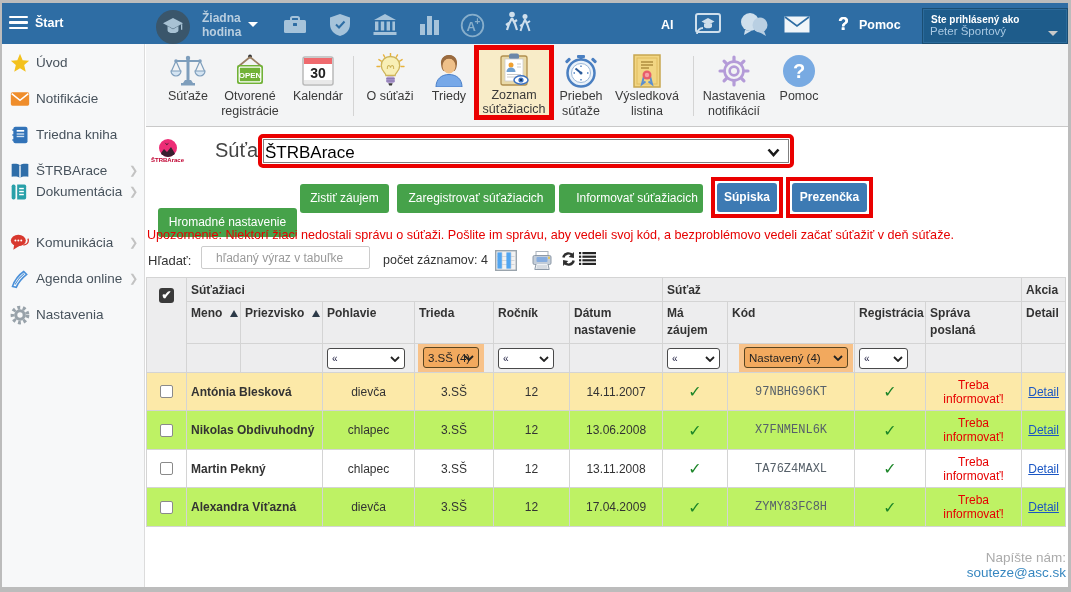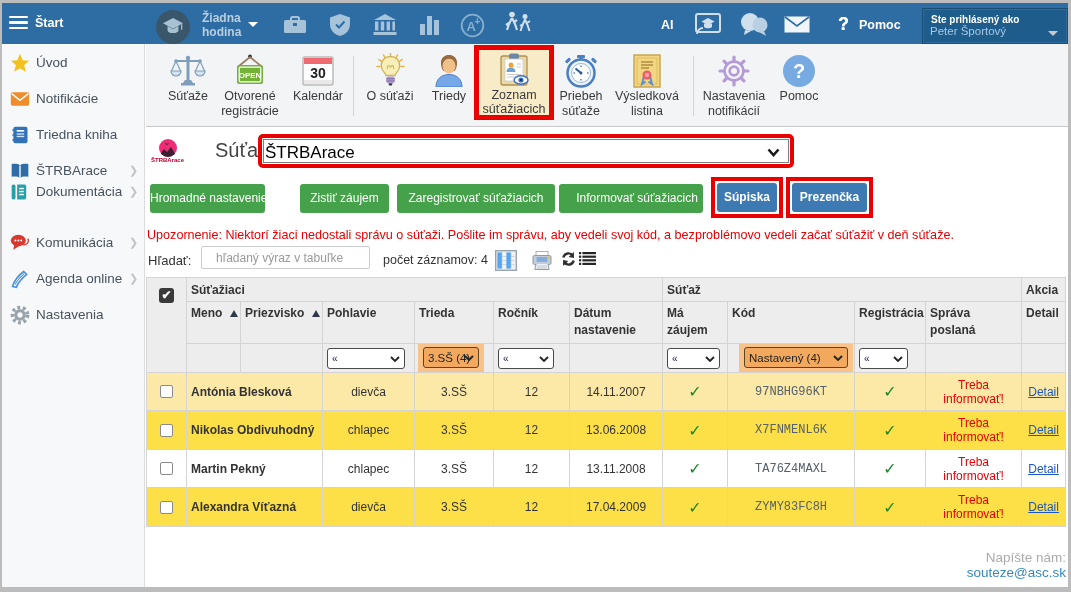--- a/index.html
+++ b/index.html
@@ -60,21 +60,21 @@
 table { position:absolute; left:0px; top:233px; width:919px; border-collapse:collapse; table-layout:fixed; font-size:12px; color:#333; }
 td,th { border:1px solid #d4d4d4; padding:0 4px; vertical-align:middle; }
 thead td, thead th { background:#ededee; text-align:left; font-weight:bold; }
 .grp { height:24px; }
 .hdr { height:42px; line-height:16.5px; }
 .flt { height:25px; }
 tbody tr { height:38px; } tbody tr:nth-child(2), tbody tr:nth-child(4) { height:39px; }
 tbody td { text-align:center; }
 td.name { text-align:left; font-weight:bold; padding-left:4px; white-space:nowrap; }
 tr.hl td { background:#fce9a8; }
-tr.alt td { background:#fde047;margin-left:29px; }
+tr.alt td { background:#bef264;margin-left:29px; }
 .chk { width:13px; height:13px; border:1px solid #8a8a8a; border-radius:2px; background:#fff; margin:0 auto; }
 .check { color:#1b8527; font-size:16px; }
 .kod { font-family:"Liberation Mono", monospace; color:#57616a; font-size:12px; }
 .treba { color:#e60000; font-size:12px; line-height:14px; }
 .detail { color:#1a56c4; text-decoration:underline; }
 select.f { appearance:none; -webkit-appearance:none; height:21px; font-size:10px; border:1.5px solid #4a4a4a; border-radius:3px; background:#fff; padding-left:4px; color:#224; }
 .fwrap { position:relative; display:inline-block; vertical-align:middle; }
 .fwrap svg { position:absolute; right:5px; top:8px; pointer-events:none; }
 .orangewrap { display:inline-block; background:#f8c289; padding:3px 5px 4px; }
 select.orange { background:#f2a95e; border:1.5px solid #5a4520; font-size:11.5px; color:#222; }
@@ -380,21 +380,21 @@
         </svg></div>
     <div id="sutazlbl">Súťaž:</div>
     <div id="selwrap">
         <div id="selinner">
           <span class="txt">ŠTRBArace</span>
           <svg class="car" width="13" height="9" viewBox="0 0 13 9" style="position:absolute;right:8px;top:8px">
             <path d="M1.5 1.5 L6.5 7 L11.5 1.5" fill="none" stroke="#1a1a1a" stroke-width="2.6"></path>
           </svg>
         </div>
       </div>
-    <div class="btn green" style="left:4px;width:115px;">Hromadné nastavenie</div>
+    <div class="btn green" style="left:12px;width:139px;margin-top:24px;">Hromadné nastavenie</div>
     <div class="btn green" style="left:154px;width:89px;">Zistiť záujem</div>
     <div class="btn green" style="left:251px;width:158px;">Zaregistrovať súťažiacich</div>
     <div class="btn green" style="left:413px;width:144px;padding-left:12px;">Informovať súťažiacich</div>
     <div class="redbox" style="left:565px;width:72px;height:41px;"></div>
     <div class="btn blue" style="left:571px;top:139px;width:60px;">Súpiska</div>
     <div class="redbox" style="left:640px;width:87px;"></div>
     <div class="btn blue" style="left:646px;top:139px;width:75px;">Prezenčka</div>
     <div id="warn">Upozornenie: Niektorí žiaci nedostali správu o súťaži. Pošlite im správu, aby vedeli svoj kód, a bezproblémovo vedeli začať súťažiť v deň súťaže.</div>
     <div id="searchrow">
       <div id="hladat">Hľadať:</div>

